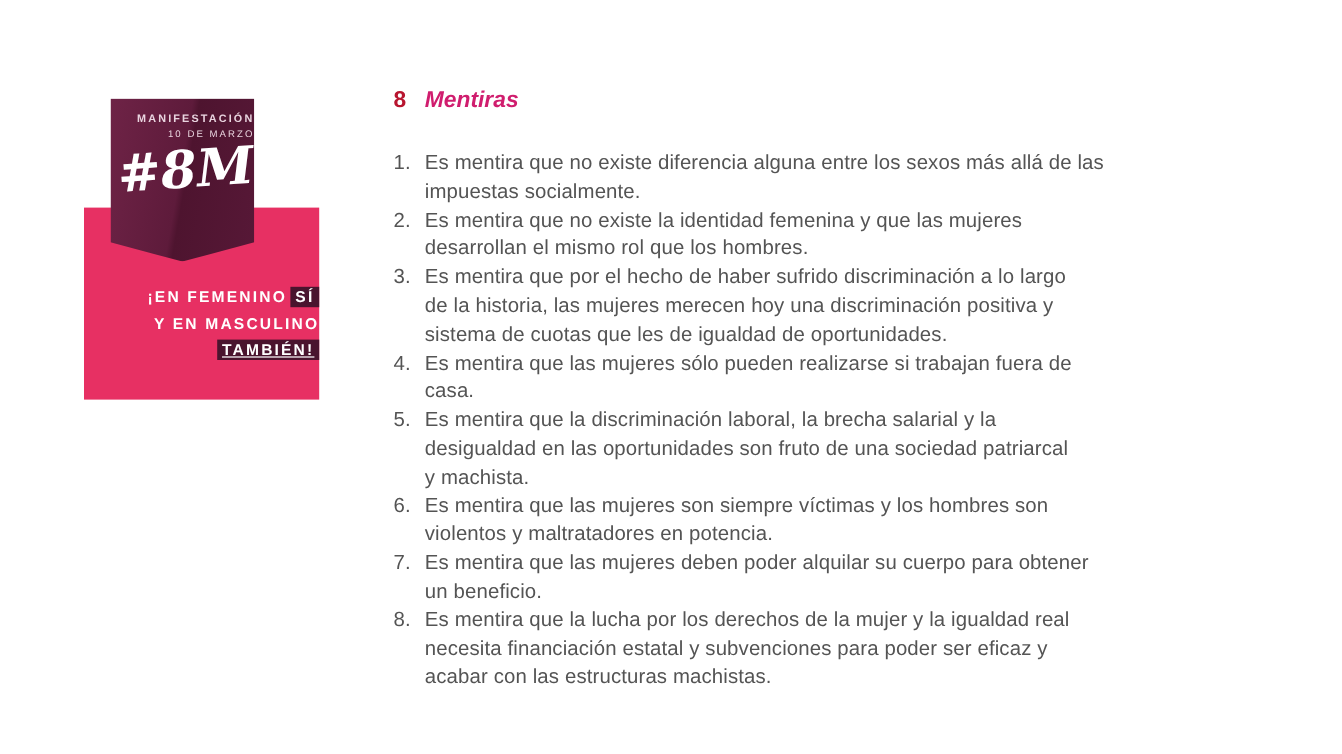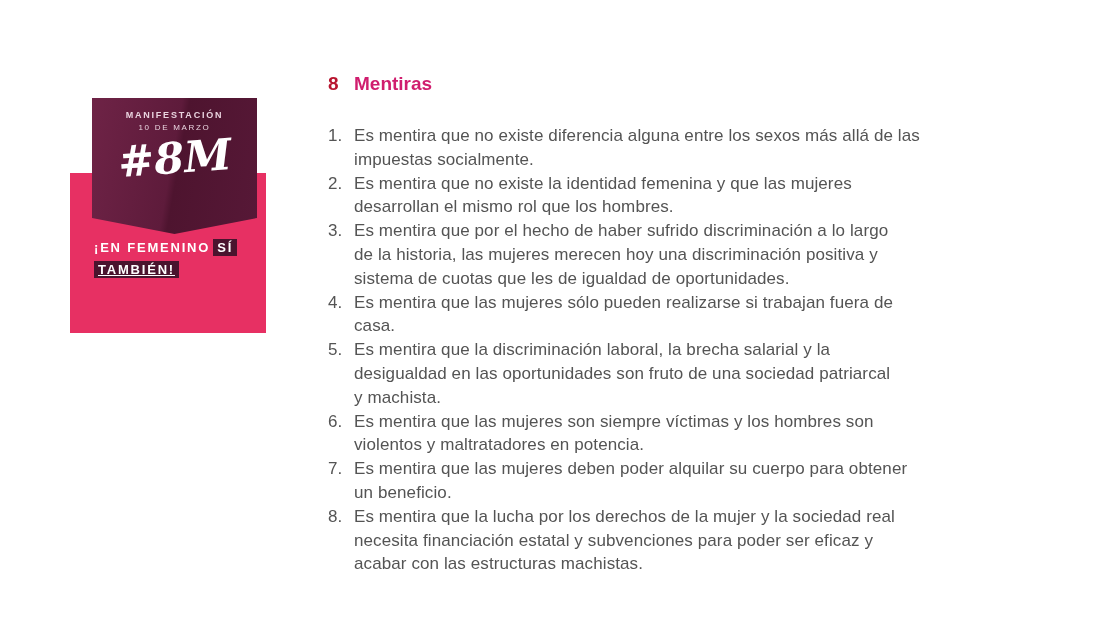--- a/index.html
+++ b/index.html
@@ -19,28 +19,28 @@
   }
   .poster-square {
     position: absolute;
     left: 0; top: 91px;
     width: 196px; height: 160px;
     background: #e73063;
     z-index: 1;
   }
   .poster-pennant {
     position: absolute;
-    left: 22px; top: 16px;
-    width: 165px; height: 136px;
+    left: 22px; top: 0;
+    width: 120px; height: 136px;
     background: linear-gradient(100deg, #6e2346 0%, #5e1b3b 48%, #4e142f 52%, #571837 100%);
     clip-path: polygon(0 0, 100% 0, 100% 88.2%, 50% 100%, 0 88.2%);
     z-index: 2;
     display: flex;
     flex-direction: column;
-    align-items: center;
+    align-items: flex-end;
   }
   .pennant-kicker {
     margin-top: 12px;
     font-size: 9px;
     font-weight: bold;
     letter-spacing: 1.8px;
     color: #e9d4df;
     white-space: nowrap;
   }
   .pennant-date {
@@ -58,27 +58,26 @@
     font-weight: bold;
     font-size: 43px;
     line-height: 48px;
     color: #ffffff;
     transform: rotate(-4deg);
   }
   .poster-slogan {
     position: absolute;
     left: 0; top: 64px;
     width: 100%;
-    text-align: left;
+    text-align: right;
     font-size: 13px;
     font-weight: bold;
     letter-spacing: 1.8px;
     line-height: 22px;
     color: #ffffff;
-    margin-left: 24px;
   }
   .slogan-line { white-space: nowrap; }
   .slogan-chip {
     background: #4a142e;
     padding: 1px 4px;
     margin-left: 3px;
   }
   .slogan-chip.solo { margin-left: 0; text-decoration: underline; }
 
   
@@ -91,41 +90,42 @@
     display: flex;
     align-items: baseline;
     font-size: 19px;
     font-weight: bold;
     line-height: 24px;
   }
   .heading-num {
     flex: 0 0 26px;
     color: #b8152f;
   }
-  .heading-highlight { color: #d01d6e; }
+  .heading-highlight { color: #d01d6e; font-style: italic; }
   .heading-rest { color: #1c1c1c; margin-left: 6px; }
 
   .lies-list {
     margin-top: 28px;
     color: #545454;
     font-size: 17px;
     line-height: 23.8px;
     letter-spacing: 0.1px;
   }
   .list-item { display: flex; align-items: flex-start; }
   .item-num { flex: 0 0 26px; }
   .item-text { white-space: pre-line; flex: 1; }
 </style>
 </head>
 <body>
 
 <div class="poster">
   <div class="poster-square">
     <div class="poster-slogan">
       <div class="slogan-line"><span>¡EN FEMENINO</span><span class="slogan-chip">SÍ</span></div>
+      <div class="slogan-line">Y EN MASCULINO</div>
       <div class="slogan-line"><span class="slogan-chip solo">TAMBIÉN!</span></div>
     </div>
   </div>
   <div class="poster-pennant">
     <div class="pennant-kicker">MANIFESTACIÓN</div>
     <div class="pennant-date">10 DE MARZO</div>
     <div class="pennant-hashtag">#8M</div>
   </div>
 </div>
 
@@ -175,18 +175,18 @@
   </div>
 
   <div class="list-item">
     <span class="item-num">7.</span>
     <span class="item-text">Es mentira que las mujeres deben poder alquilar su cuerpo para obtener
 un beneficio.</span>
   </div>
 
   <div class="list-item">
     <span class="item-num">8.</span>
-    <span class="item-text">Es mentira que la lucha por los derechos de la mujer y la sociedad real
+    <span class="item-text">Es mentira que la lucha por los derechos de la mujer y la igualdad real
 necesita financiación estatal y subvenciones para poder ser eficaz y
 acabar con las estructuras machistas.</span>
   </div>
 </div>
 </div>
 
 </body></html>

